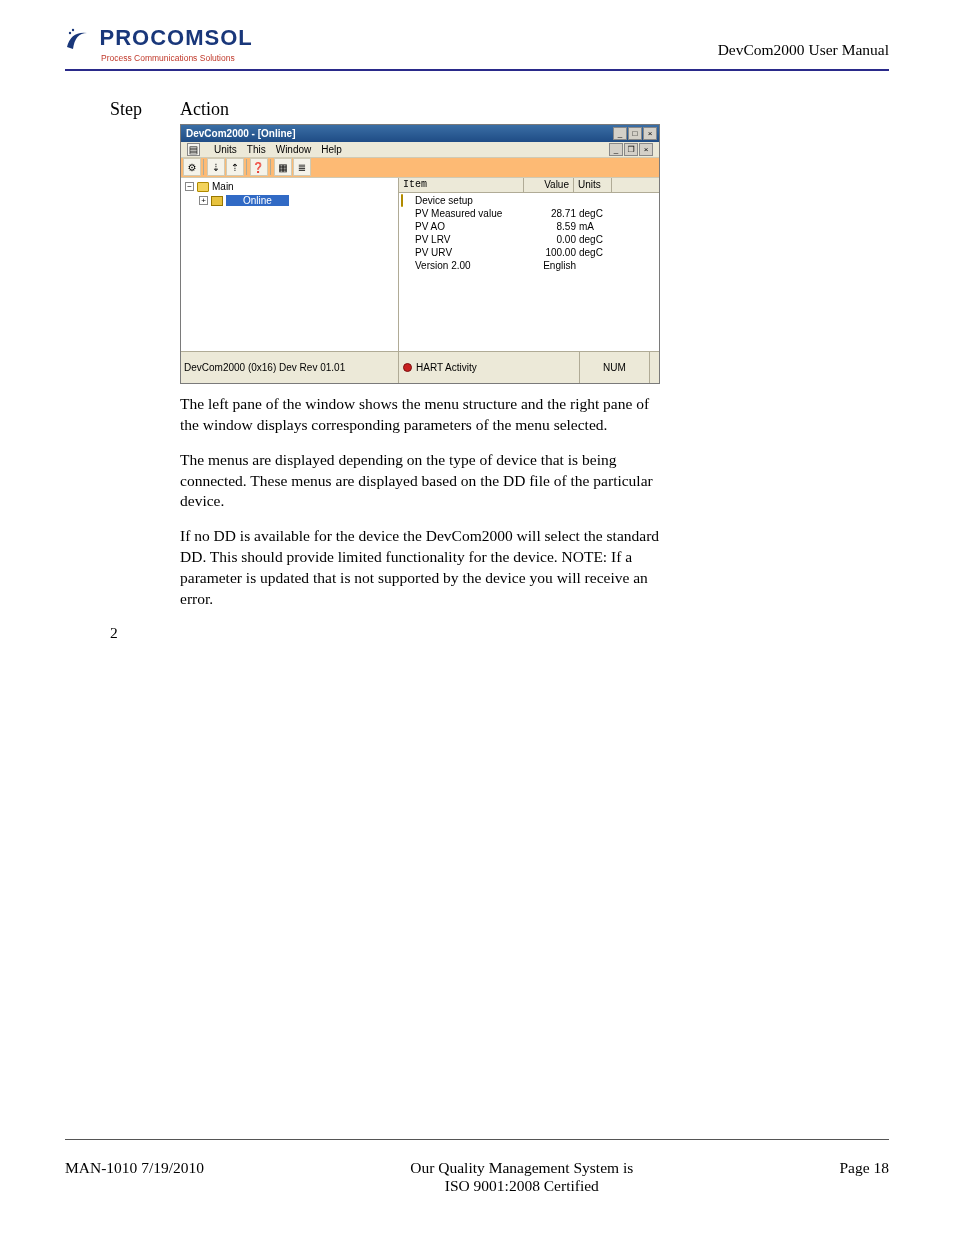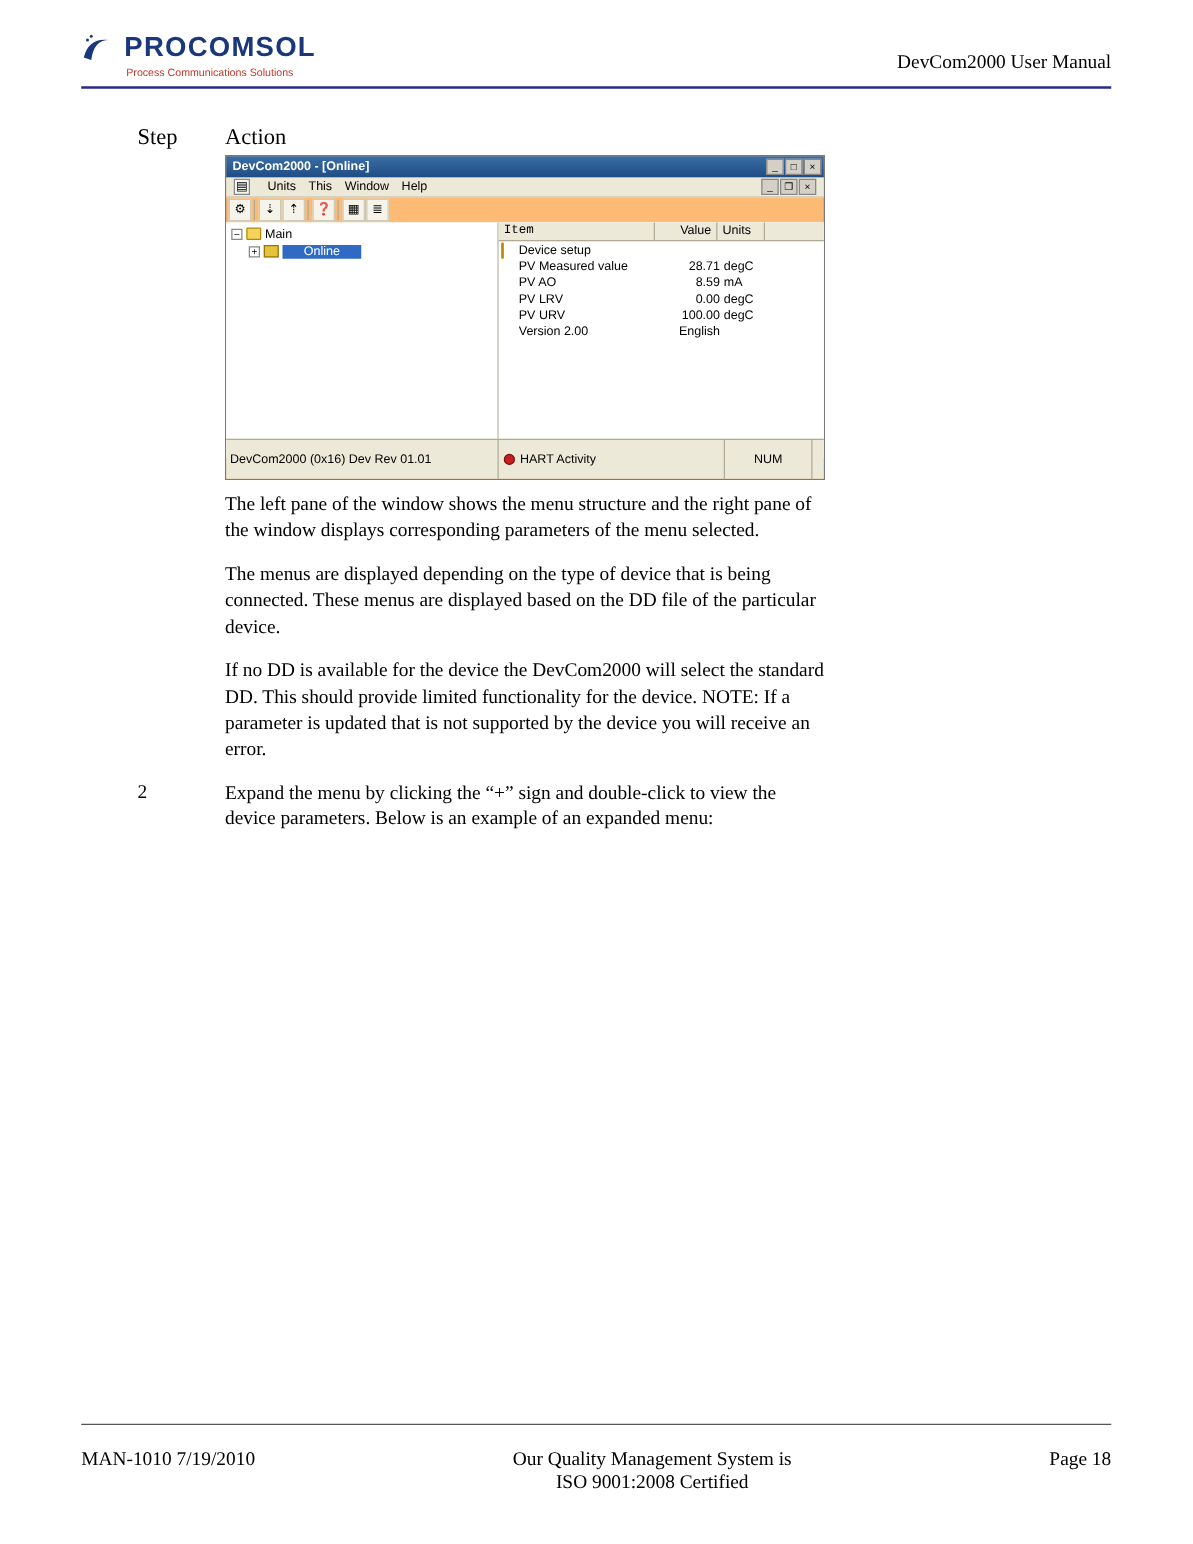--- a/index.html
+++ b/index.html
@@ -230,21 +230,20 @@
     </div>
 
     <div class="body-text">
       <p>The left pane of the window shows the menu structure and the right pane of the window displays corresponding parameters of the menu selected.</p>
       <p>The menus are displayed depending on the type of device that is being connected. These menus are displayed based on the DD file of the particular device.</p>
       <p>If no DD is available for the device the DevCom2000 will select the standard DD.  This should provide limited functionality for the device.  NOTE: If a parameter is updated that is not supported by the device you will receive an error.</p>
     </div>
 
     <div class="step2-row">
       <div class="step2-num">2</div>
-      <div class="step2-text">Expand the menu by clicking the “+” sign and double-click to view the device parameters. Below is an example of an expanded menu:</div>
     </div>
   </div>
 </div>
 
 <div class="footer-hr"></div>
 <div class="footer">
   <div>MAN-1010 7/19/2010</div>
   <div class="footer-center">
     <div>Our Quality Management System is</div>
     <div>ISO 9001:2008 Certified</div>

